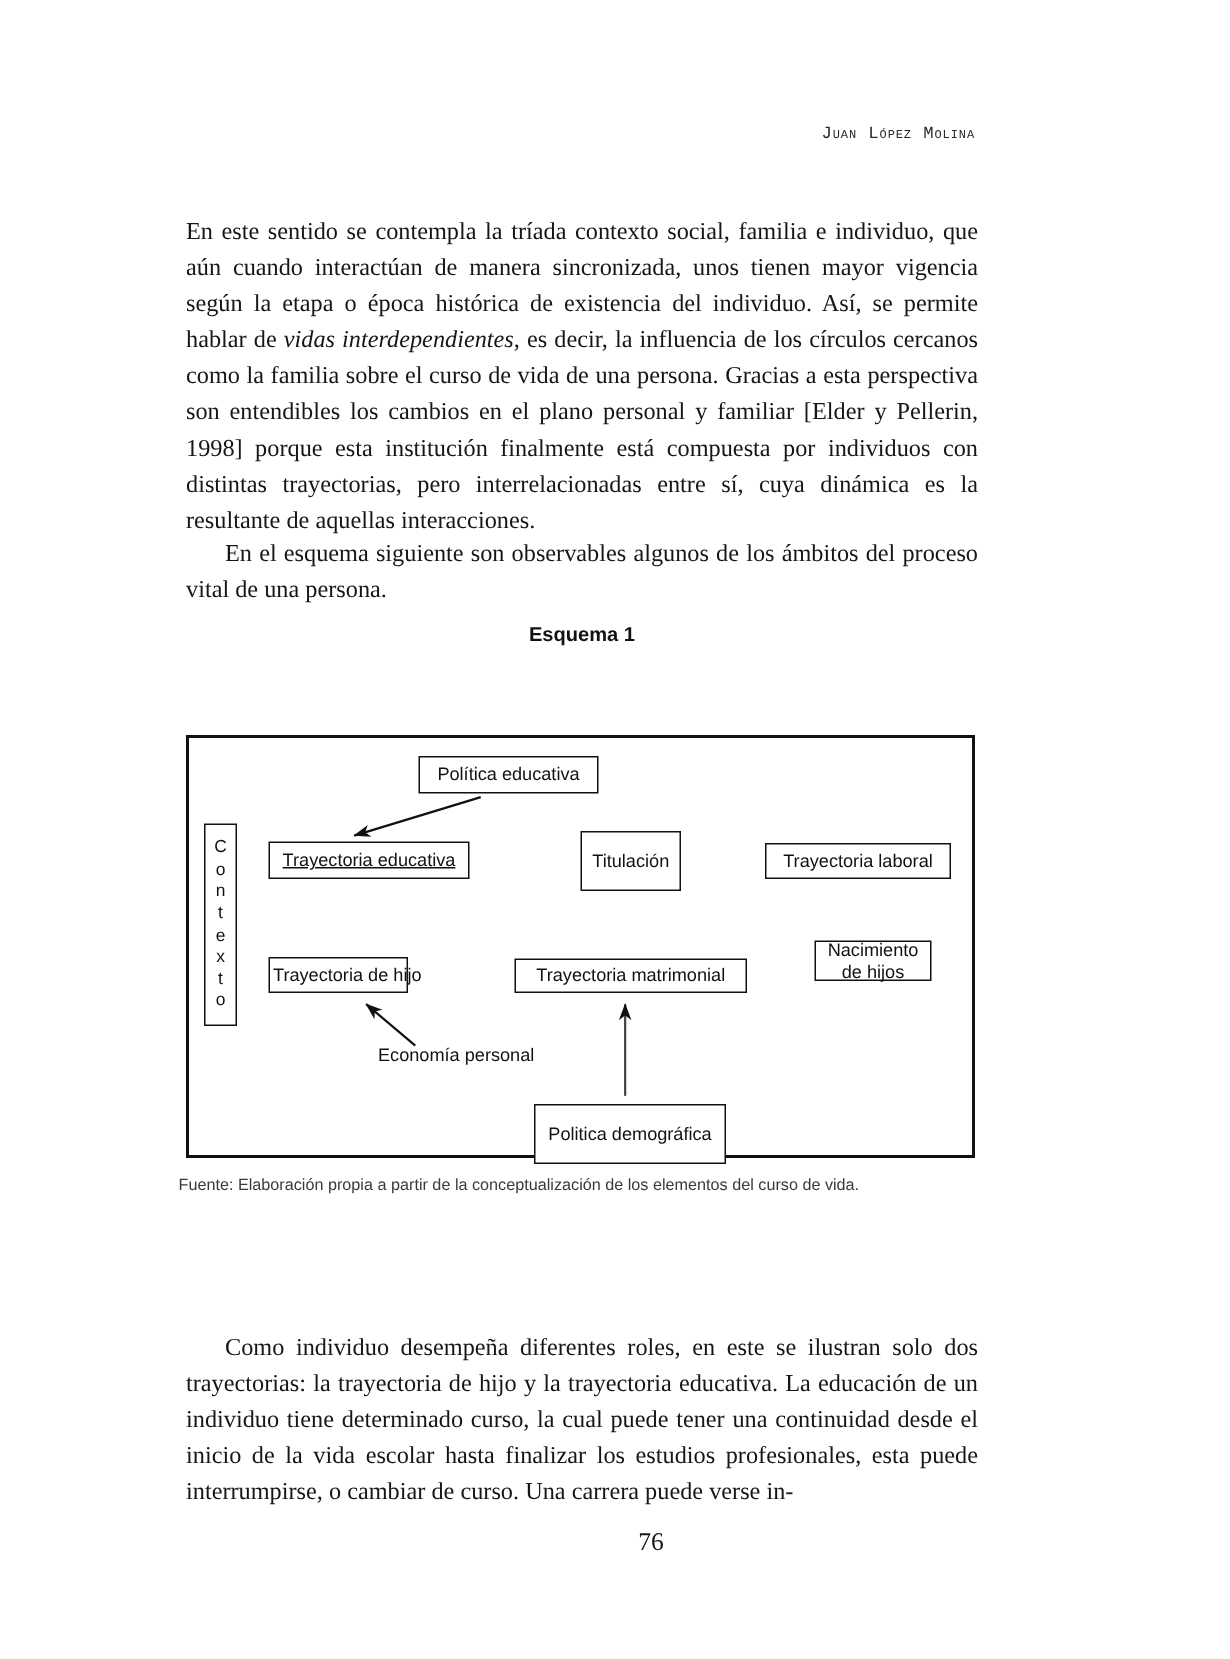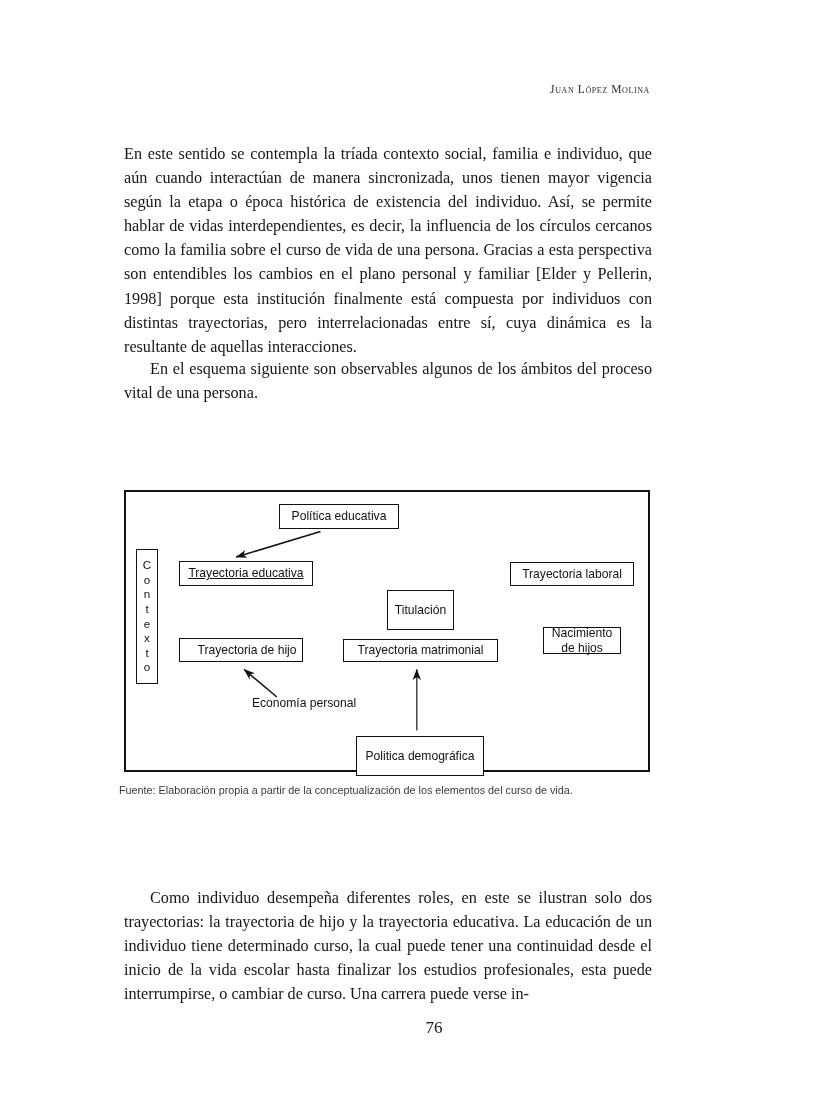--- a/index.html
+++ b/index.html
@@ -16,21 +16,21 @@
     overflow: hidden;
   }
 
   
   .running-head {
     position: absolute;
     top: 83px;
     left: 0;
     width: 650px;
     text-align: right;
-    font-family: Liberation Serif, serif;
+    font-family: Liberation Mono, monospace;
     font-size: 11.5px;
     font-variant: small-caps;
     letter-spacing: 0.6px;
     color: #2b2b2b;
   }
 
   
   .body-col {
     position: absolute;
     left: 124px;
@@ -40,21 +40,21 @@
     margin: 0;
     font-family: "Liberation Serif", serif;
     font-size: 16.2px;
     line-height: 24.1px;
     text-align: justify;
     text-justify: inter-word;
     color: #161616;
     hyphens: manual;
   }
   p.para.indent { text-indent: 26px; }
-  .it { }
+  .it { font-style: italic; }
 
   #para-1 { top: 142px; position: absolute; left: 0; width: 528px; }
   #para-2 { top: 357px; position: absolute; left: 0; width: 528px; }
   #para-3 { top: 848px; position: absolute; left: 0; width: 528px; margin-top: 38px; }
 
   
   .fig-title-wrap {
     position: absolute;
     left: 124px;
     top: 413px;
@@ -166,20 +166,21 @@
 <div class="body-col">
 
   <p class="para" id="para-1"><span>En este sentido se contempla la tríada contexto social, familia e individuo, que aún cuando interactúan de manera sincronizada, unos tienen mayor vigencia según la etapa o época histórica de existencia del individuo. Así, se permite hablar de </span><span class="it">vidas interdependientes</span><span>, es decir, la influencia de los círculos cercanos como la familia sobre el curso de vida de una persona. Gracias a esta perspectiva son entendibles los cambios en el plano personal y familiar [Elder y Pellerin, 1998] porque esta institución finalmente está compuesta por individuos con distintas trayectorias, pero interrelacionadas entre sí, cuya dinámica es la resultante de aquellas interacciones.</span></p>
 
   <p class="para indent" id="para-2">En el esquema siguiente son observables algunos de los ámbitos del proceso vital de una persona.</p>
 
   <p class="para indent" id="para-3">Como individuo desempeña diferentes roles, en este se ilustran solo dos trayectorias: la trayectoria de hijo y la trayectoria educativa. La educación de un individuo tiene determinado curso, la cual puede tener una continuidad desde el inicio de la vida escolar hasta finalizar los estudios profesionales, esta puede interrumpirse, o cambiar de curso. Una carrera puede verse in-</p>
 </div>
 
 <div class="fig-title-wrap">
+  <span class="fig-number">Esquema 1</span>
 </div>
 
 <div class="diagram">
 
   <svg class="arrows" viewBox="0 0 526 282" preserveAspectRatio="none">
     <defs>
       <marker id="ah" markerWidth="9" markerHeight="9" refX="7.2" refY="3.1" orient="auto" markerUnits="strokeWidth">
         <path d="M0,0.3 L7.6,3.1 L0,5.9 L2.1,3.1 z" fill="#111"></path>
       </marker>
     </defs>
@@ -199,25 +200,25 @@
     <span>e</span>
     <span>x</span>
     <span>t</span>
     <span>o</span>
   </div>
 
   <div class="node" style="left:153px; top:12px; width:120px; height:25px;">Política educativa</div>
 
   <div class="node" style="left:53px; top:69px; width:134px; height:25px;text-decoration:underline;">Trayectoria educativa</div>
 
-  <div class="node" style="left:261px; top:62px; width:67px; height:40px;margin-top:36px;">Titulación</div>
+  <div class="node" style="left:261px; top:62px; width:67px; height:40px;">Titulación</div>
 
   <div class="node" style="left:384px; top:70px; width:124px; height:24px;">Trayectoria laboral</div>
 
-  <div class="node" style="left:53px; top:146px; width:124px; height:24px;padding-left:12px;">Trayectoria de hijo</div>
+  <div class="node" style="left:53px; top:146px; width:93px; height:24px;padding-left:12px;">Trayectoria de hijo</div>
 
   <div class="node" style="left:217px; top:147px; width:155px; height:23px;">Trayectoria matrimonial</div>
 
   <div class="node multiline" style="left:417px; top:135px; width:78px; height:27px; flex-direction:column;">
     <span>Nacimiento</span>
     <span>de hijos</span>
   </div>
 
   <div class="node" style="left:230px; top:244px; width:128px; height:40px;">Politica demográfica</div>
 

